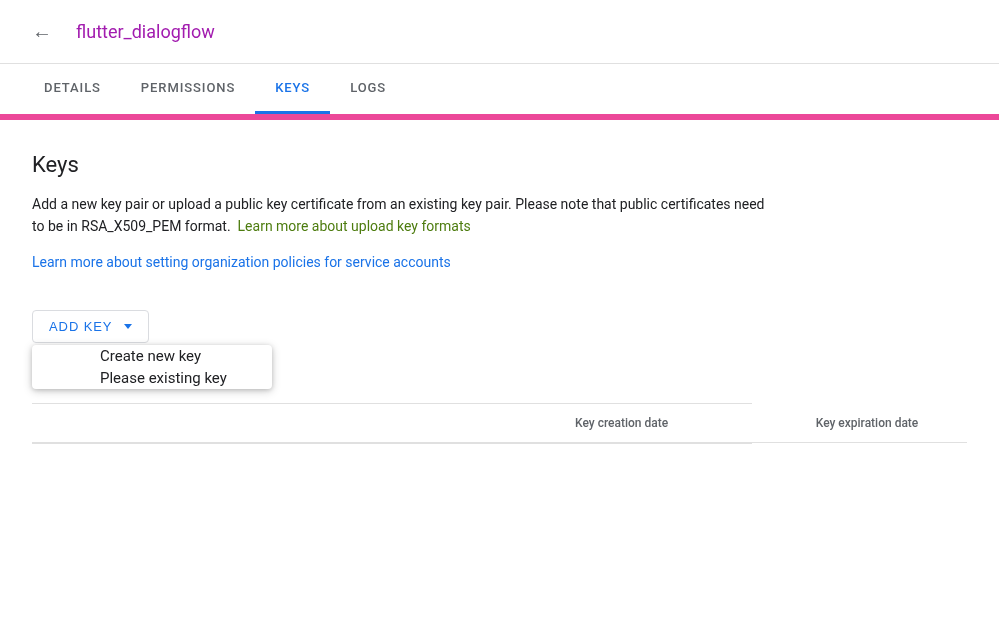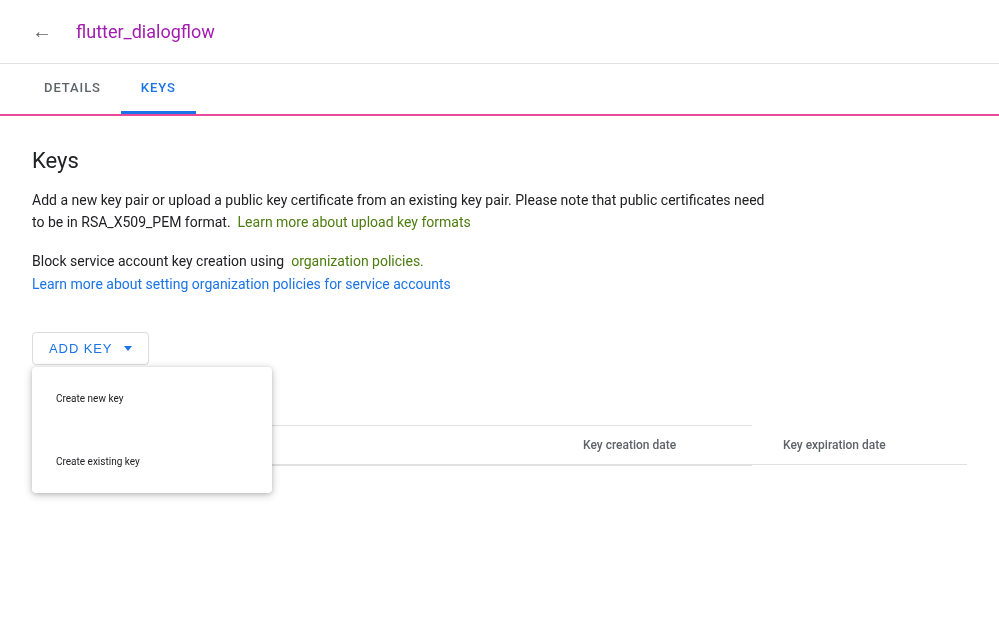--- a/index.html
+++ b/index.html
@@ -39,21 +39,21 @@
     .header-title {
       font-size: 18px;
       font-weight: 400;
       color: #a21caf;
     }
 
     
     .nav-tabs {
       display: flex;
       padding: 0 24px;
-      border-bottom: 2px solid #ec4899;
+      border-bottom: 6px solid #ec4899;
     }
     .nav-tab {
       padding: 16px 20px;
       font-size: 13px;
       font-weight: 500;
       letter-spacing: 0.07em;
       color: #5f6368;
       cursor: pointer;
       border-bottom: 3px solid transparent;
       text-transform: uppercase;
@@ -142,100 +142,100 @@
       top: 100%;
       left: 0;
       background: #fff;
       border-radius: 4px;
       box-shadow: 0 2px 10px rgba(0,0,0,0.2), 0 1px 4px rgba(0,0,0,0.15);
       min-width: 240px;
       z-index: 100;
       margin-top: 2px;
     }
     .dropdown-item {
-      padding: 26px 24px;
-      font-size: 10px;
+      padding: 2px 24px;
+      font-size: 15px;
       color: #202124;
       cursor: pointer;
       user-select: none;
       font-weight: 400;
+      margin-left: 44px;
     }
 
     
     .table-area {
       margin-top: 60px;
     }
     .table-header {
       display: flex;
       border-bottom: 1px solid #e0e0e0;
       padding: 12px 0;
       background: #fff;
       margin-left: 0;
+      gap: 8px;
     }
     .table-col {
       font-size: 12px;
       font-weight: 500;
       color: #5f6368;
       padding: 0 16px;
     }
     .col-key-id {
       flex: 1;
     }
     .col-creation {
       width: 200px;
       text-align: left;
     }
     .col-expiration {
       width: 200px;
-      text-align: left;
+      text-align: center;
     }
 
     .table-line {
       border-bottom: 1px solid #e0e0e0;
       width: 720px;
     }
   </style>
 </head>
 <body>
 
 <div class="header">
   <button class="back-button">
     <span style="font-size:20px;">←</span>
   </button>
   <span class="header-title">flutter_dialogflow</span>
 </div>
 
 <nav class="nav-tabs">
   <div class="nav-tab">DETAILS</div>
+  <div class="nav-tab">PERMISSIONS</div>
   <div class="nav-tab active">KEYS</div>
+  <div class="nav-tab">LOGS</div>
 </nav>
 
 <div class="main-content">
   <h2 class="page-title">Keys</h2>
 
   <p class="description">
     <span>Add a new key pair or upload a public key certificate from an existing key pair. Please note that public certificates need to be in RSA_X509_PEM format.</span>
     &nbsp;<a class="link">Learn more about upload key formats</a>
   </p>
 
-  <p class="org-policy-text">
-    <span>Block service account key creation using</span>
-    &nbsp;<a class="link">organization policies.</a>
-  </p>
   <a class="org-policy-link">Learn more about setting organization policies for service accounts</a>
 
   
   <div class="dropdown-container">
     <button class="add-key-button">
       <span>ADD KEY</span>
       <span class="chevron-icon"></span>
     </button>
     <div class="dropdown-menu">
       <div class="dropdown-item">Create new key</div>
-      <div class="dropdown-item">Create existing key</div>
+      <div class="dropdown-item">Please existing key</div>
     </div>
   </div>
 
   
   <div class="table-area">
     <div class="table-line"></div>
     <div class="table-header">
       <div class="table-col col-key-id"></div>
       <div class="table-col col-creation">Key creation date</div>
       <div class="table-col col-expiration">Key expiration date</div>

